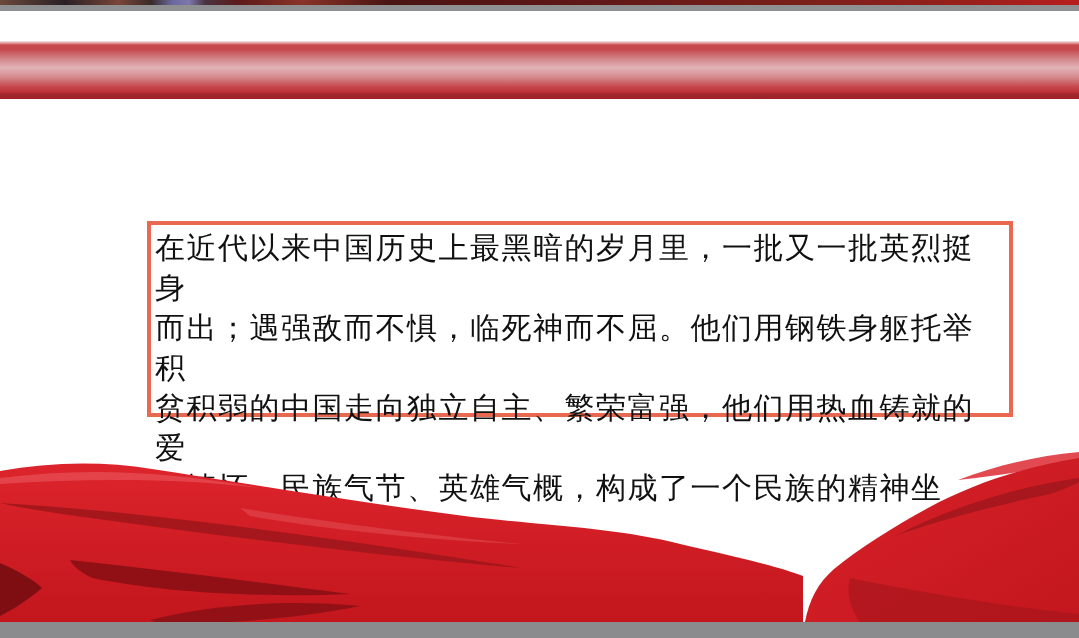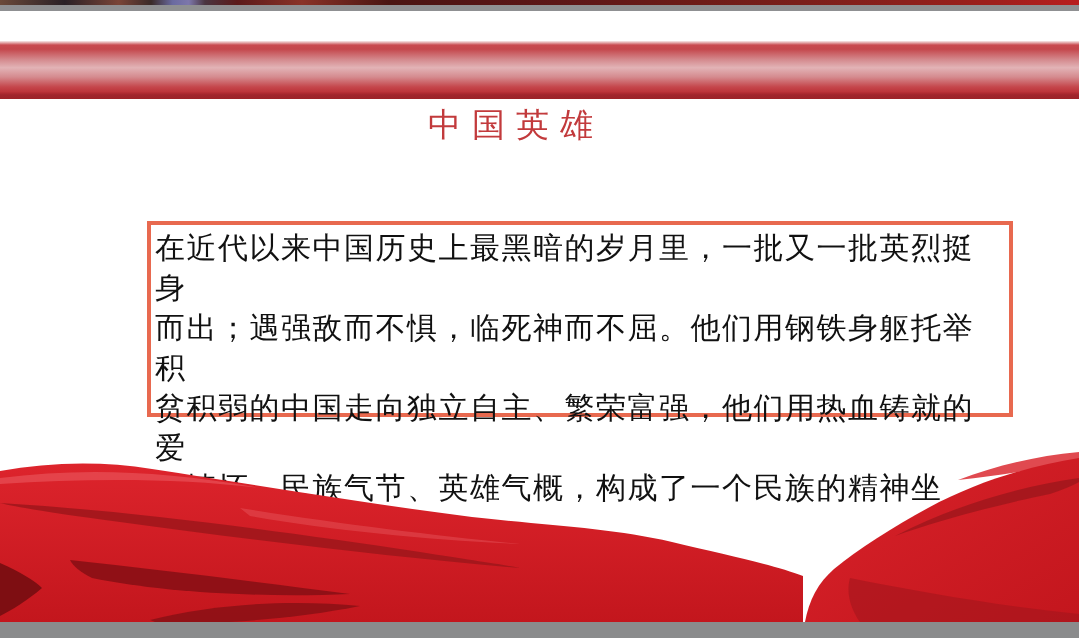--- a/index.html
+++ b/index.html
@@ -55,21 +55,20 @@
 </head>
 <body>
 
 <div class="slide">
 
   <div class="photo-strip"></div>
   <div class="gray-strip-top"></div>
 
   <div class="banner"></div>
 
-  <div class="page-title">中国英雄</div>
 
   <div class="textbox">
     <p>在近代以来中国历史上最黑暗的岁月里，一批又一批英烈挺身
 而出；遇强敌而不惧，临死神而不屈。他们用钢铁身躯托举积
 贫积弱的中国走向独立自主、繁荣富强，他们用热血铸就的爱
 国情怀、民族气节、英雄气概，构成了一个民族的精神坐标！</p>
   </div>
 
   <svg class="waves" viewBox="0 0 1079 174" preserveAspectRatio="none" aria-hidden="true">
     <defs>

